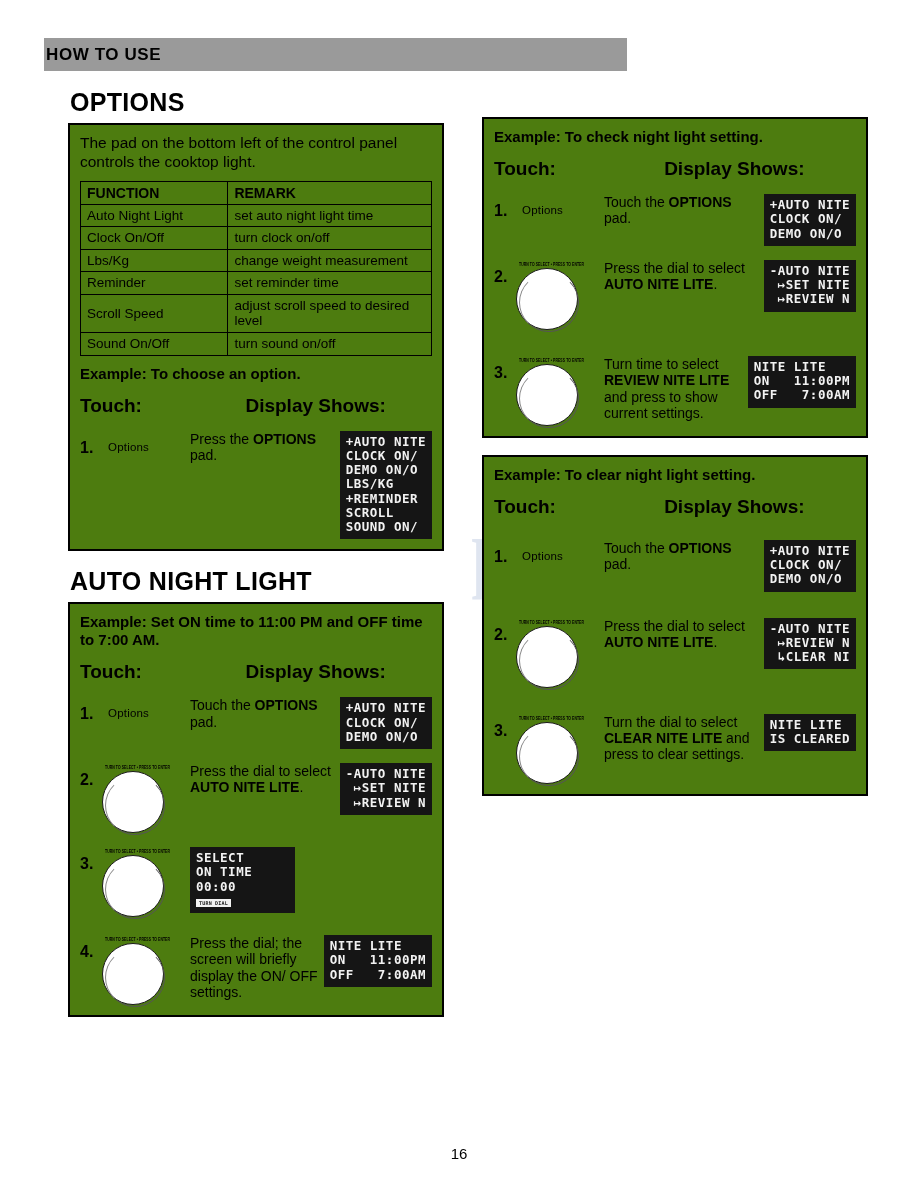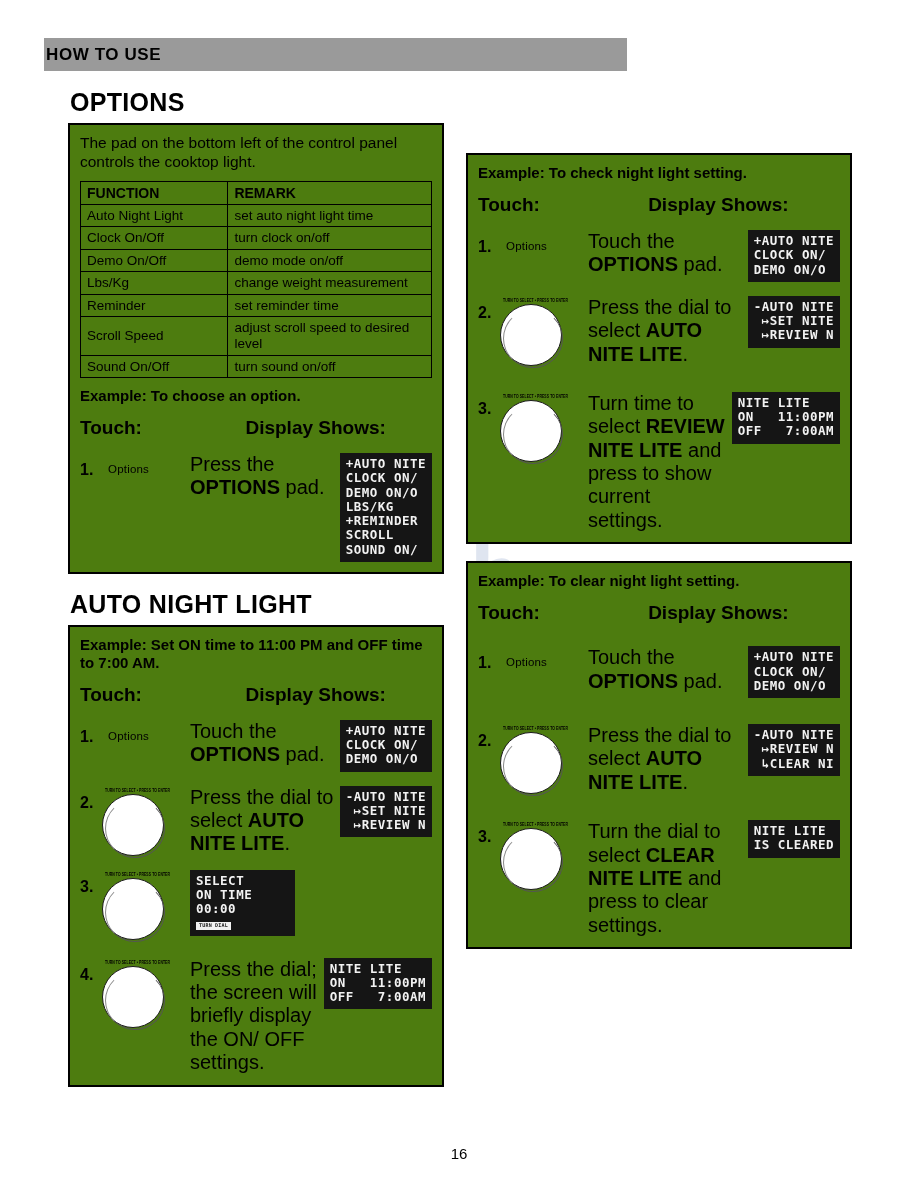--- a/index.html
+++ b/index.html
@@ -36,24 +36,23 @@
 
   
   .col-left {
     position: absolute;
     left: 68px;
     top: 88px;
     width: 376px;
   }
   .col-right {
     position: absolute;
-    left: 466px;
+    left: 482px;
     top: 117px;
     width: 386px;
-    margin-top: 36px;
   }
 
   h2.section-title {
     font-size: 25px;
     font-weight: bold;
     letter-spacing: 0.3px;
     margin: 0 0 6px 2px;
   }
 
   .panel {
@@ -123,21 +122,21 @@
     padding-top: 12px;
     flex-shrink: 0;
   }
   .step-control {
     width: 90px;
     flex-shrink: 0;
     padding-top: 6px;
   }
   .step-text {
     flex: 1;
-    font-size: 20px;
+    font-size: 14px;
     line-height: 1.17;
     padding-top: 4px;
     padding-right: 6px;
   }
   .step-text b { font-weight: bold; }
   .step-lcd { flex-shrink: 0; padding-top: 4px; }
 
   
   .pad-label {
     font-size: 11.5px;
@@ -255,24 +254,20 @@
       <tbody>
         <tr>
           <td>Auto Night Light</td>
           <td>set auto night light time</td>
         </tr>
         <tr>
           <td>Clock On/Off</td>
           <td>turn clock on/off</td>
         </tr>
         <tr>
-          <td>Demo On/Off</td>
-          <td>demo mode on/off</td>
-        </tr>
-        <tr>
           <td>Lbs/Kg</td>
           <td>change weight measurement</td>
         </tr>
         <tr>
           <td>Reminder</td>
           <td>set reminder time</td>
         </tr>
         <tr>
           <td>Scroll Speed</td>
           <td>adjust scroll speed to desired level</td>

